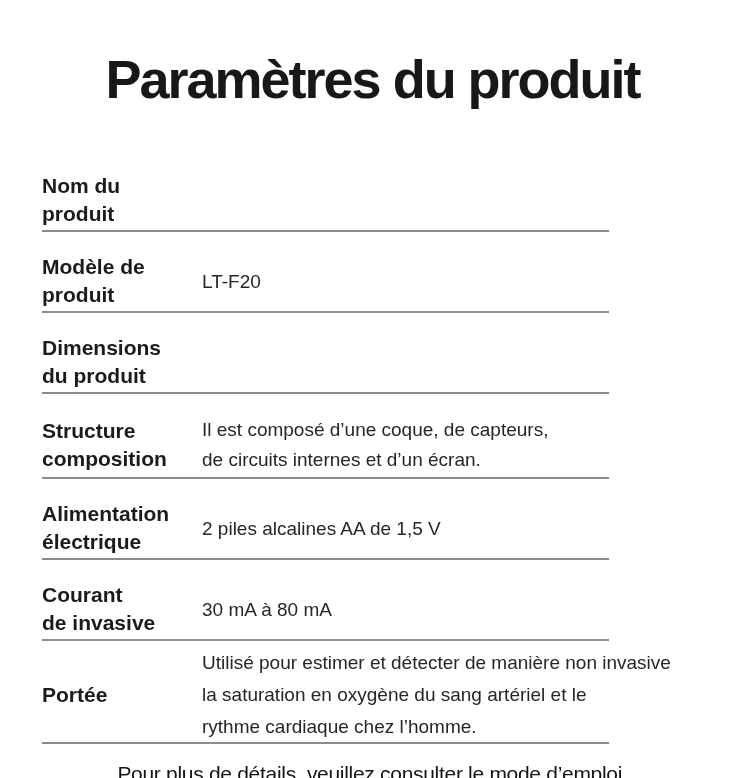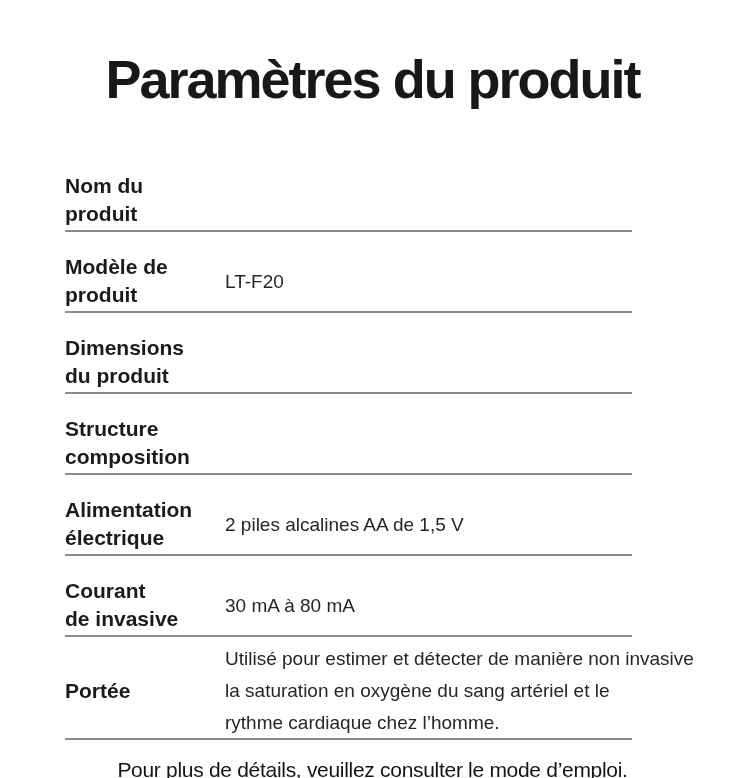--- a/index.html
+++ b/index.html
@@ -20,21 +20,21 @@
     margin: 0;
     padding-top: 48px;
     text-align: center;
     font-size: 54px;
     line-height: 62px;
     font-weight: 700;
     letter-spacing: -2px;
     color: #181818;
   }
   .spec-table {
-    margin: 58px 0 0 65px;
+    margin: 58px 0 0 42px;
     width: 632px;
   }
   .spec-row {
     display: flex;
     align-items: center;
     position: relative;
   }
   
   .spec-row::after {
     content: "";
@@ -96,20 +96,22 @@
     </div>
 
     <div class="spec-row row-3">
       <div class="spec-label">Dimensions
 du produit</div>
     </div>
 
     <div class="spec-row row-4">
       <div class="spec-label">Structure
 composition</div>
+      <div class="spec-value">Il est composé d’une coque, de capteurs,
+de circuits internes et d’un écran.</div>
     </div>
 
     <div class="spec-row row-5">
       <div class="spec-label">Alimentation
 électrique</div>
       <div class="spec-value">2 piles alcalines AA de 1,5 V</div>
     </div>
 
     <div class="spec-row row-6">
       <div class="spec-label">Courant

